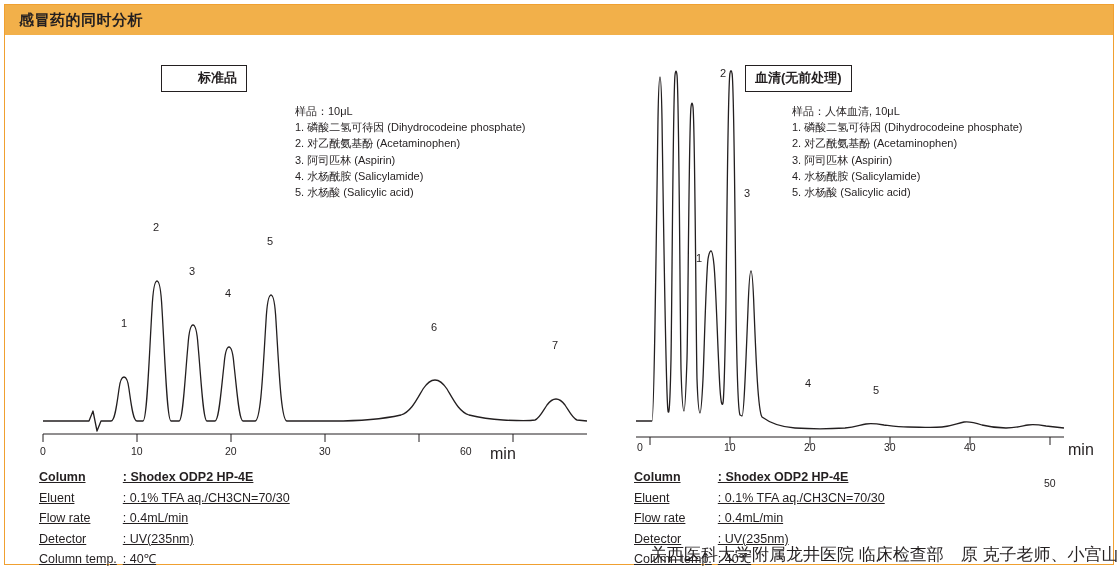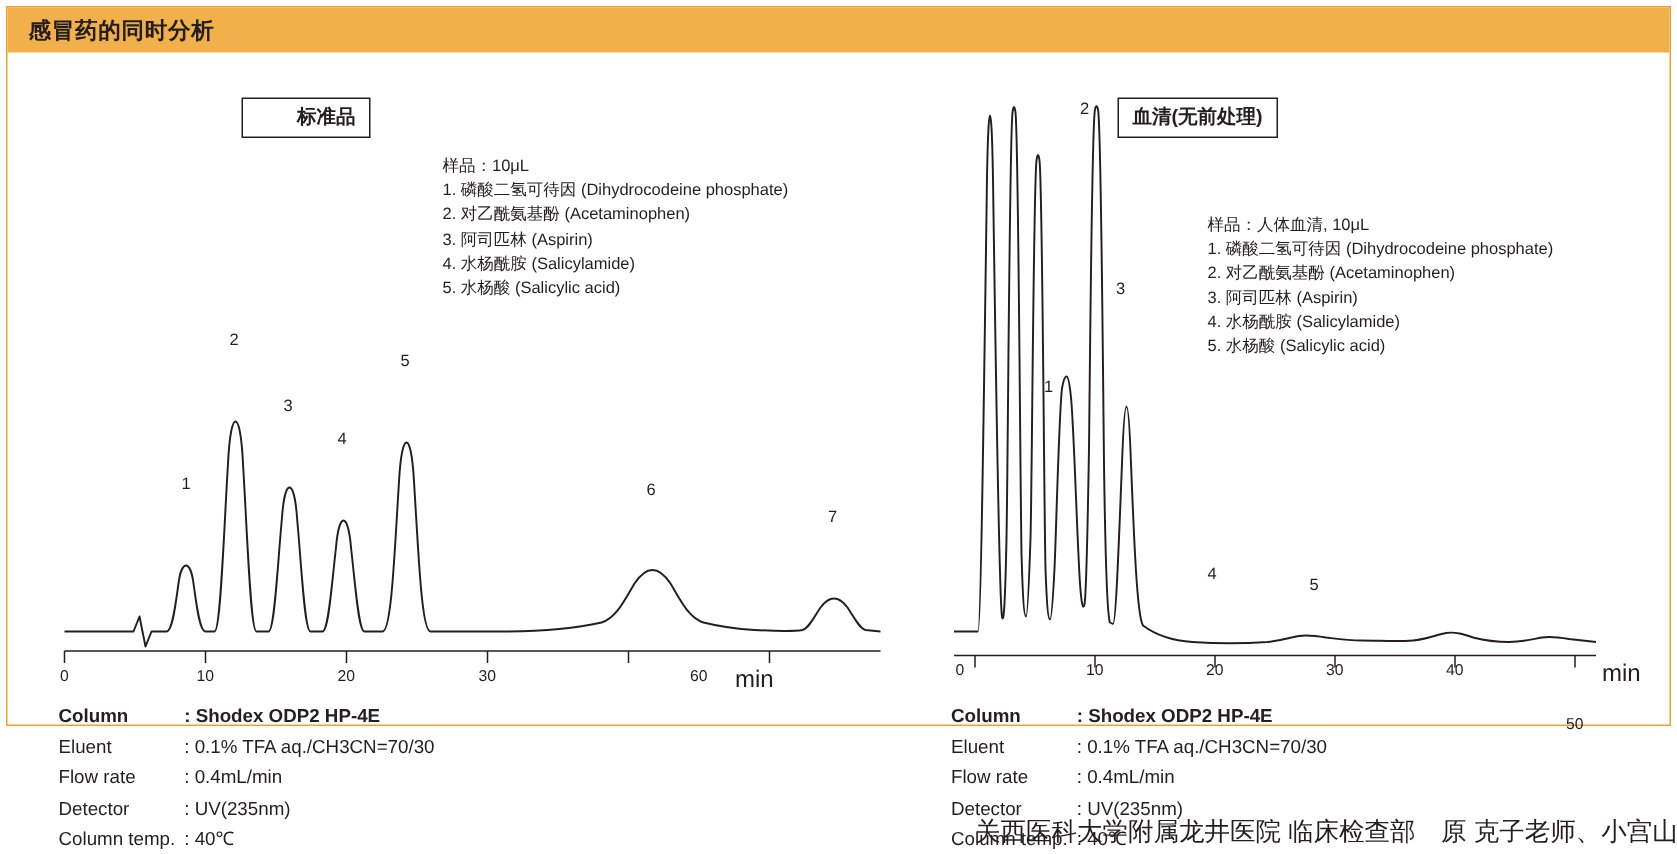--- a/index.html
+++ b/index.html
@@ -4,21 +4,21 @@
 <style>
   html,body{margin:0;padding:0;}
   body{
     width:1118px;height:569px;
     background:#ffffff;
     font-family:"Liberation Sans", sans-serif;
     color:#231f20;
     overflow:hidden;
   }
   #frame{
-    position:absolute;left:4px;top:4px;width:1110px;height:480px;
+    position:absolute;left:4px;top:4px;width:1110px;height:561px;
     border:1px solid #f0a030;
     box-sizing:border-box;
     background:#ffffff;
   }
   #title-bar{
     position:absolute;left:0;top:0;width:100%;height:30px;
     background:#f2b04a;
     box-sizing:border-box;
   }
   #title-text{
@@ -58,21 +58,21 @@
     position:absolute;
     font-size:10.5px;
     color:#231f20;
   }
   .axunit{
     position:absolute;
     font-size:16px;
     color:#231f20;
   }
 
-  .spec{position:absolute;font-size:12.5px;line-height:20.5px;}
+  .spec{position:absolute;font-size:12.5px;line-height:20.5px;text-decoration:underline;}
   .spec table{border-collapse:collapse;}
   .spec td{font-size:12.5px;padding:0;line-height:20.5px;vertical-align:top;white-space:nowrap;}
   .spec td.k{padding-right:6px;}
   .spec .bold{font-weight:bold;}
   .credit{
     position:absolute;
     font-size:17px;
     white-space:nowrap;
   }
 </style>
@@ -171,21 +171,21 @@
         </tr>
       </tbody>
         </table>
     </div>
   </div>
 
   <div class="panel" id="panel-right">
 
     <div class="badge" style="left:125px;top:26px;">血清(无前处理)</div>
 
-    <div class="legend" style="left:185px;top:64px;margin-top:39px;">
+    <div class="legend" style="left:172px;top:64px;">
       <div>样品：人体血清, 10μL</div>
       <div>1. 磷酸二氢可待因 (Dihydrocodeine phosphate)</div>
       <div>2. 对乙酰氨基酚 (Acetaminophen)</div>
       <div>3. 阿司匹林 (Aspirin)</div>
       <div>4. 水杨酰胺 (Salicylamide)</div>
       <div>5. 水杨酸 (Salicylic acid)</div>
     </div>
 
     <div class="chart" style="left:10px;top:20px;">
       <svg width="440" height="400" viewBox="0 0 440 400">

